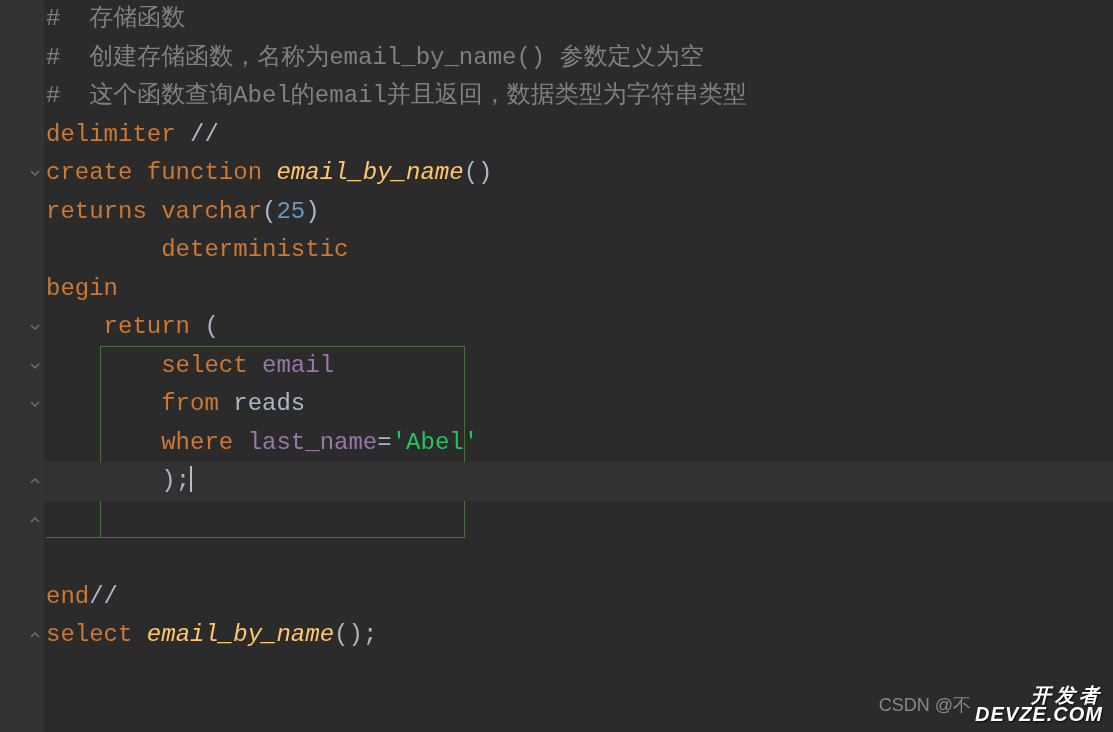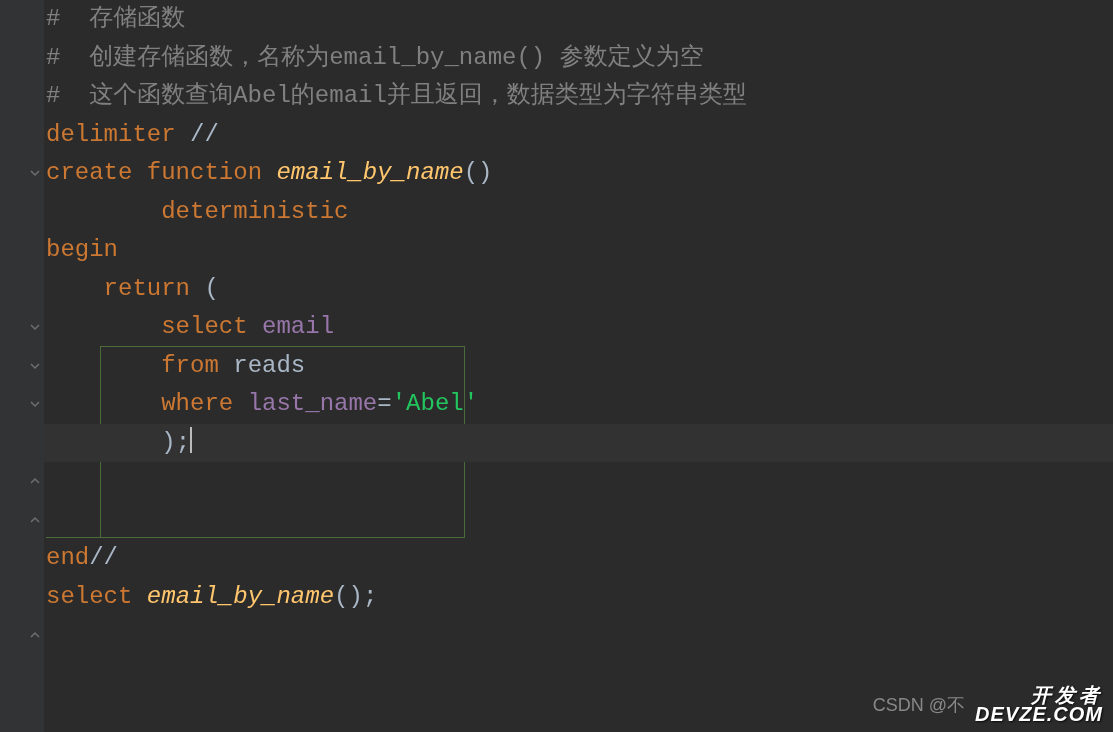--- a/index.html
+++ b/index.html
@@ -79,21 +79,21 @@
     position: relative;
     top: -2px;
   }
 
   .watermark {
     position: absolute;
     bottom: 8px;
     right: 10px;
     display: flex;
     align-items: center;
-    gap: 10px;
+    gap: 4px;
   }
   .csdn-text {
     color: #888888;
     font-size: 18px;
     font-family: 'Microsoft YaHei', sans-serif;
   }
   .devze-logo {
     color: #ffffff;
     font-size: 22px;
     font-family: 'Microsoft YaHei', sans-serif;
@@ -154,20 +154,21 @@
         </svg>
       </div>
     </div>
   <div class="code-area" id="code-area">
     <div class="selection-box" id="sel-box" style="top: 346px; left: 56px; width: 365px; height: 192px;"></div>
   <div class="line"><span class="comment">#  存储函数</span></div>
       <div class="line"><span class="comment">#  创建存储函数，名称为</span><span class="comment-en">email_by_name() </span><span class="comment">参数定义为空</span></div>
       <div class="line"><span class="comment">#  这个函数查询</span><span class="comment-en">Abel</span><span class="comment">的</span><span class="comment-en">email</span><span class="comment">并且返回，数据类型为字符串类型</span></div>
       <div class="line"><span class="keyword">delimiter </span><span class="slash">//</span></div>
       <div class="line"><span class="keyword">create function </span><span class="function-name">email_by_name</span><span class="paren">()</span></div>
+      <div class="line"><span class="keyword">returns varchar</span><span class="paren">(</span><span class="number">25</span><span class="paren">)</span></div>
       <div class="line"><span class="white">        </span><span class="keyword">deterministic</span></div>
       <div class="line"><span class="keyword">begin</span></div>
       <div class="line"><span class="white">    </span><span class="keyword">return </span><span class="paren">(</span></div>
       <div class="line"><span class="white">        </span><span class="keyword">select </span><span class="column">email</span></div>
       <div class="line"><span class="white">        </span><span class="keyword">from </span><span class="identifier">reads</span></div>
       <div class="line"><span class="white">        </span><span class="keyword">where </span><span class="column">last_name</span><span class="white">=</span><span class="string">'Abel'</span></div>
       <div class="line line-current"><span class="white">        </span><span class="paren">)</span><span class="white">;</span><span class="cursor"></span></div>
       <div class="line"></div>
       <div class="line"></div>
       <div class="line"><span class="keyword">end</span><span class="slash">//</span></div>

